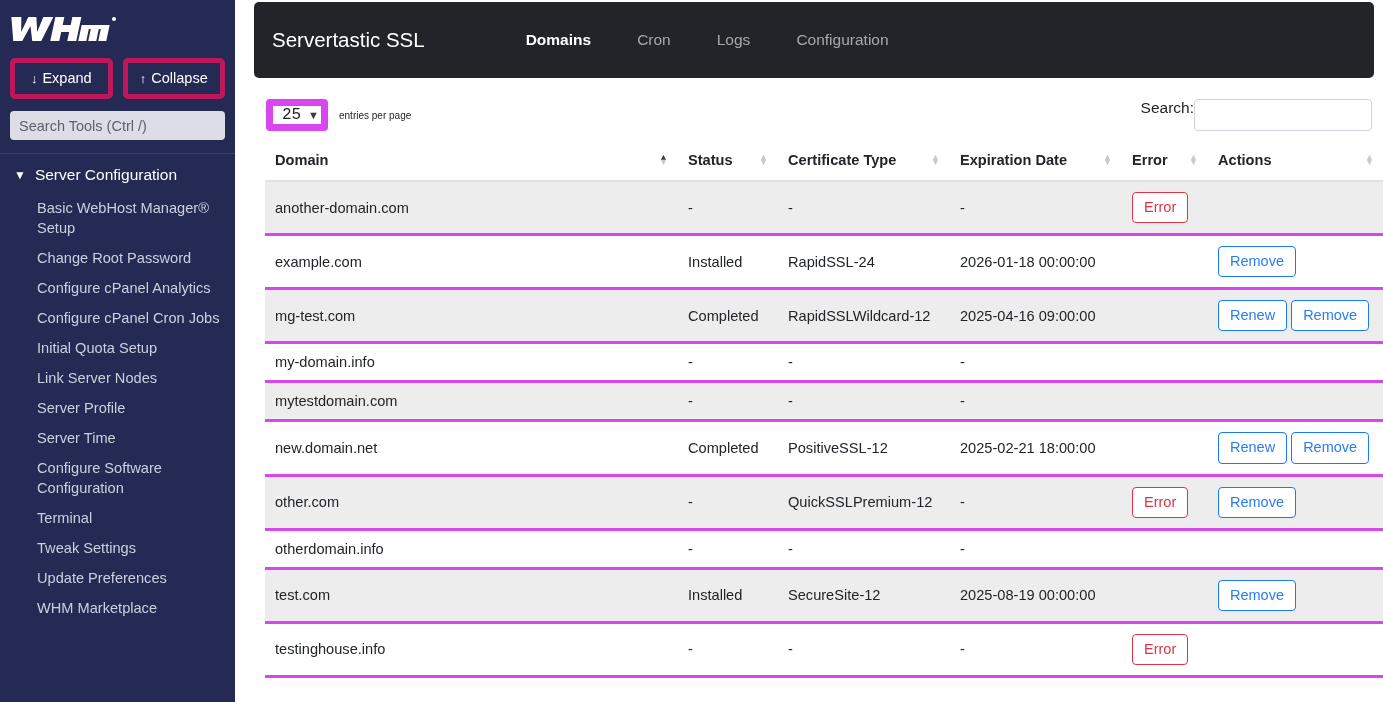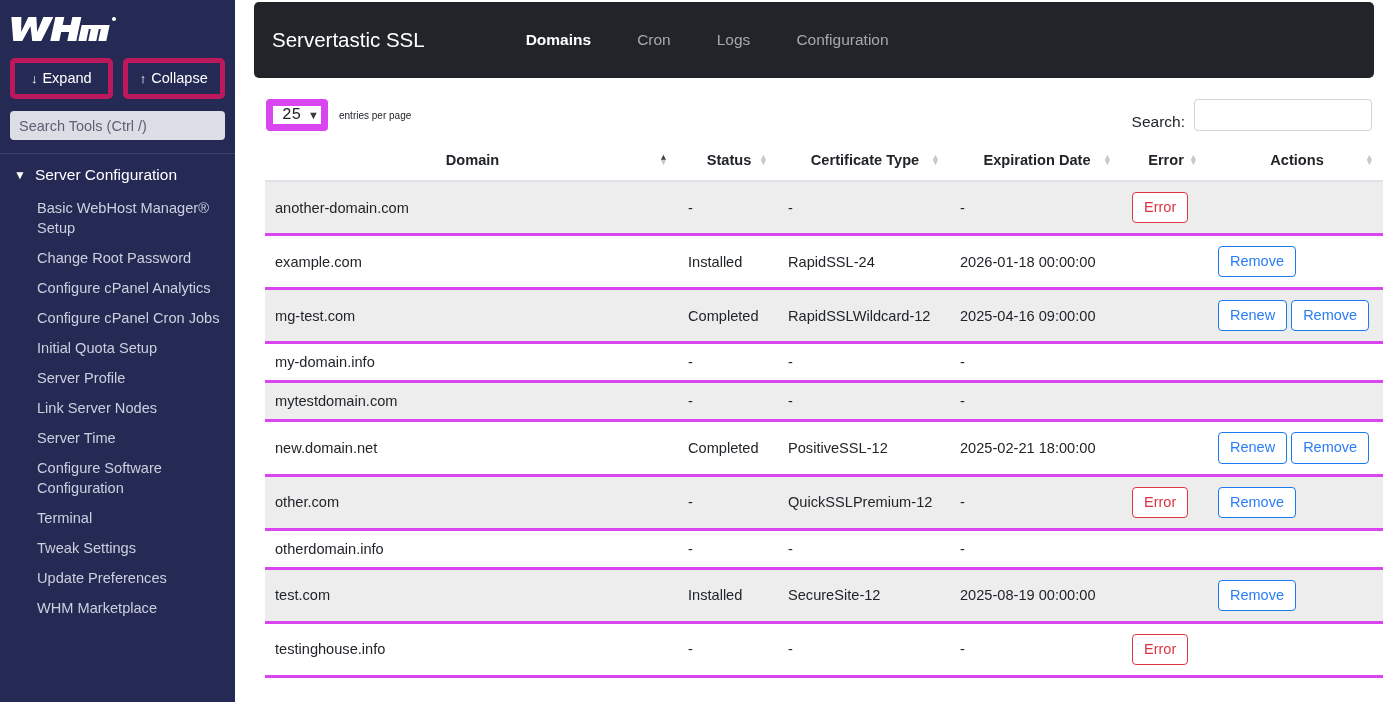--- a/index.html
+++ b/index.html
@@ -168,21 +168,21 @@
   .sel-wrap .sel-chev {
     position: absolute;
     right: 9px; top: 50%;
     transform: translateY(-50%);
     pointer-events: none;
     font-size: 11px;
     color: #343a40;
   }
   #length-label { font-size: 10px; color: #212529; }
 
-  #search-wrap { display: flex; align-items: flex-end; gap: 9px; }
+  #search-wrap { display: flex; align-items: flex-start; }
   #search-label { font-size: 15.5px; color: #212529; }
   #table-search {
     width: 178px;
     height: 32px;
     border: 1px solid #ced4da;
     border-radius: 4px;
     background: #ffffff;
     font-size: 14.5px;
     font-family: "Liberation Sans", sans-serif;
     padding: 0 8px;
@@ -190,21 +190,21 @@
   }
 
   
   table#ssl-table {
     width: 1119px;
     margin-left: 11px;
     border-collapse: collapse;
     table-layout: fixed;
   }
   #ssl-table thead th {
-    text-align: center;
+    text-align: left;
     font-size: 14.6px;
     font-weight: bold;
     color: #212529;
     padding: 12px 8px 12px 10px;
     border-bottom: 2px solid #dee2e6;
     position: relative;
     cursor: pointer;
     white-space: nowrap;
   }
   .sort-ind {
@@ -316,22 +316,22 @@
       <span class="chev">▼</span>
       <span>Server Configuration</span>
     </div>
 
     <nav id="sidebar-links">
         <a class="side-link"><span>Basic WebHost Manager® Setup</span></a>
         <a class="side-link"><span>Change Root Password</span></a>
         <a class="side-link"><span>Configure cPanel Analytics</span></a>
         <a class="side-link"><span>Configure cPanel Cron Jobs</span></a>
         <a class="side-link"><span>Initial Quota Setup</span></a>
+        <a class="side-link"><span>Link Server Nodes</span></a>
         <a class="side-link"><span>Server Profile</span></a>
-        <a class="side-link"><span>Link Server Nodes</span></a>
         <a class="side-link"><span>Server Time</span></a>
         <a class="side-link"><span>Configure Software Configuration</span></a>
         <a class="side-link"><span>Terminal</span></a>
         <a class="side-link"><span>Tweak Settings</span></a>
         <a class="side-link"><span>Update Preferences</span></a>
         <a class="side-link"><span>WHM Marketplace</span></a>
       </nav>
   </aside>
 
   <main id="main">

